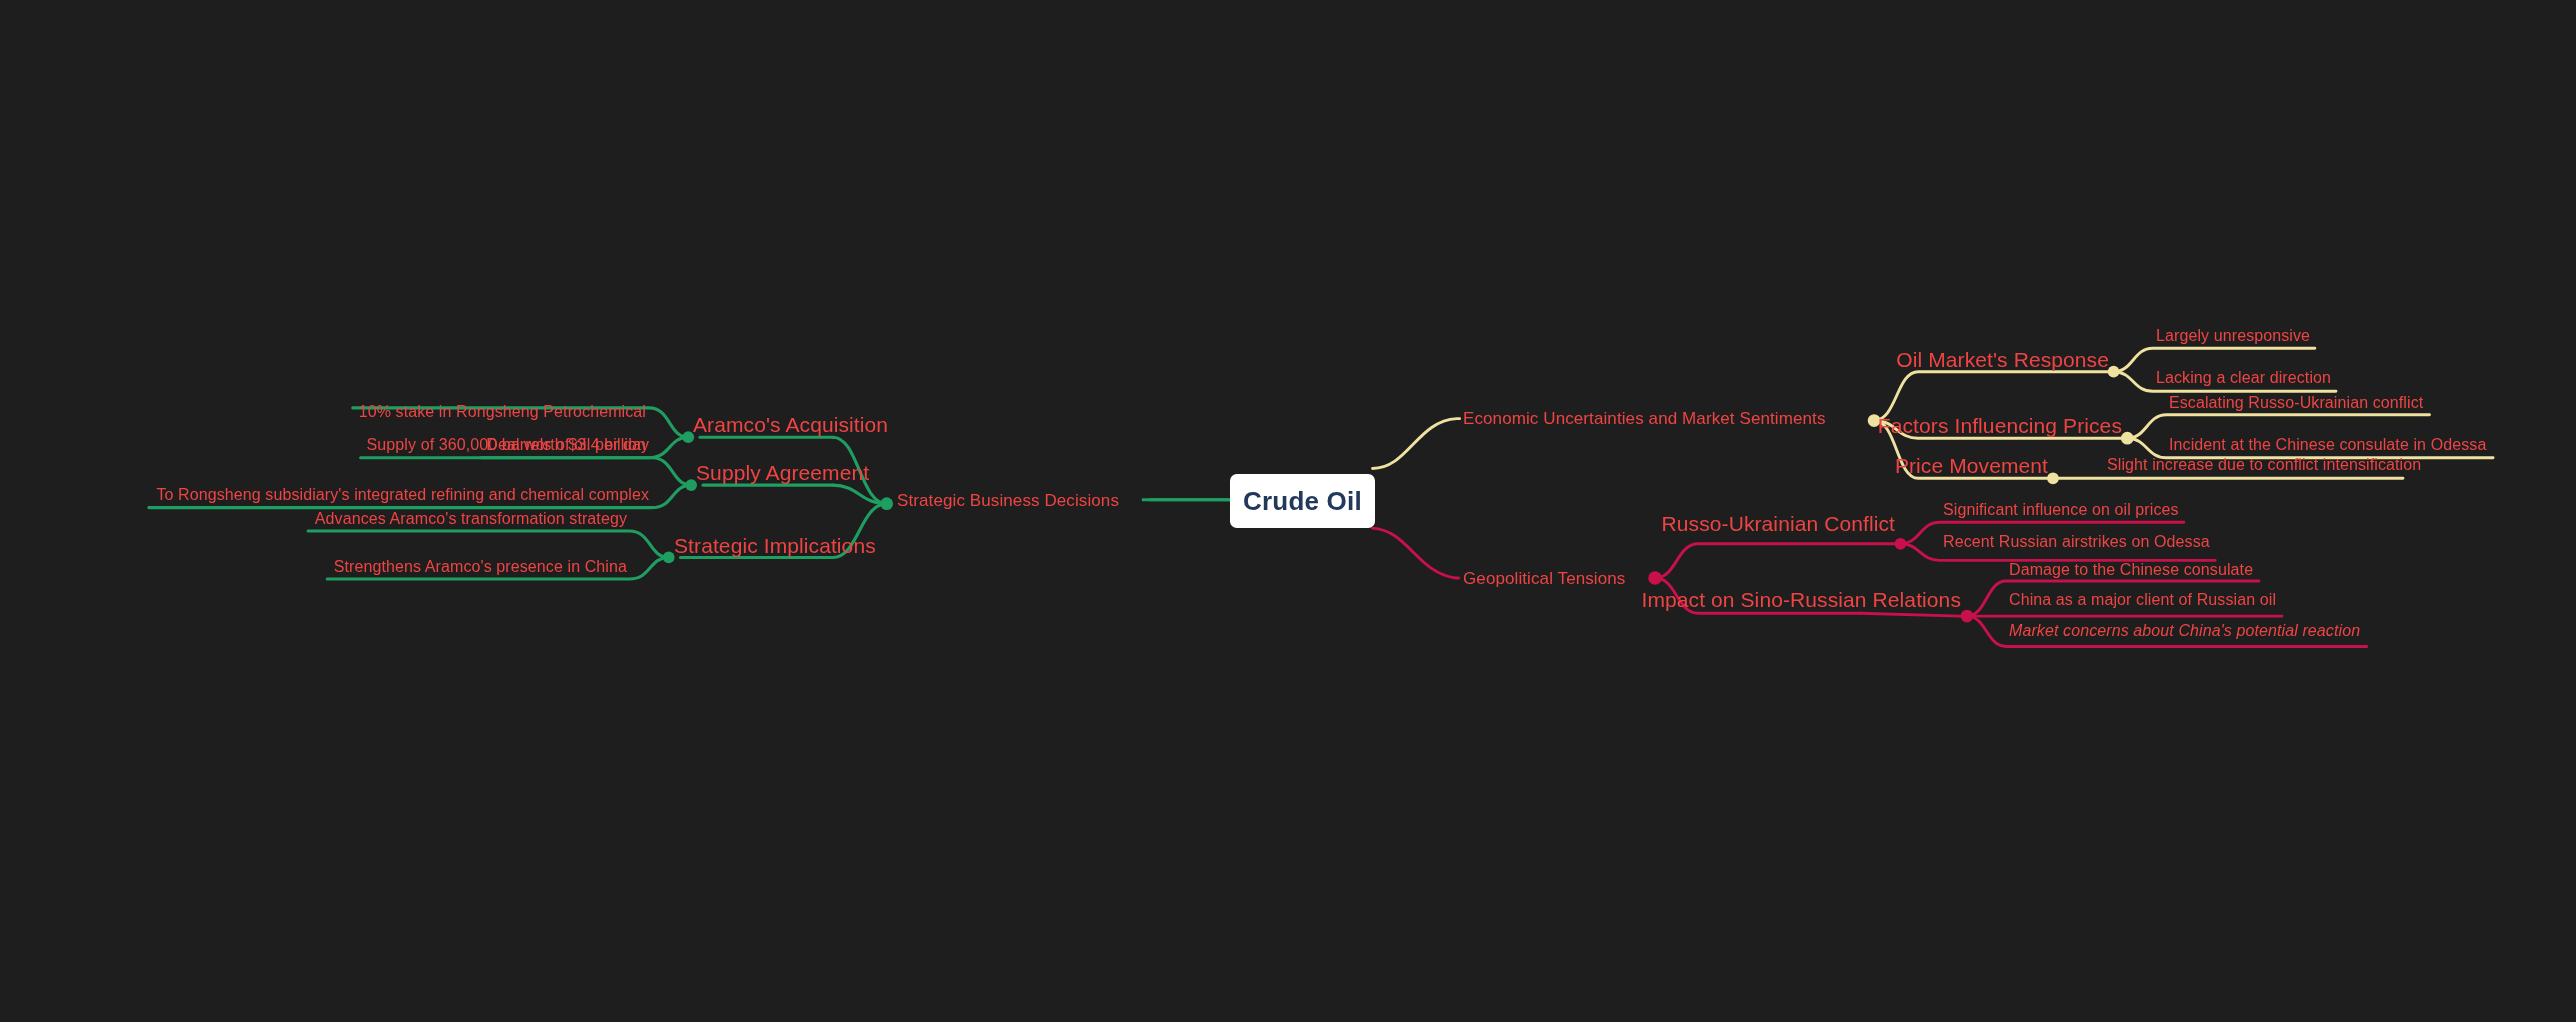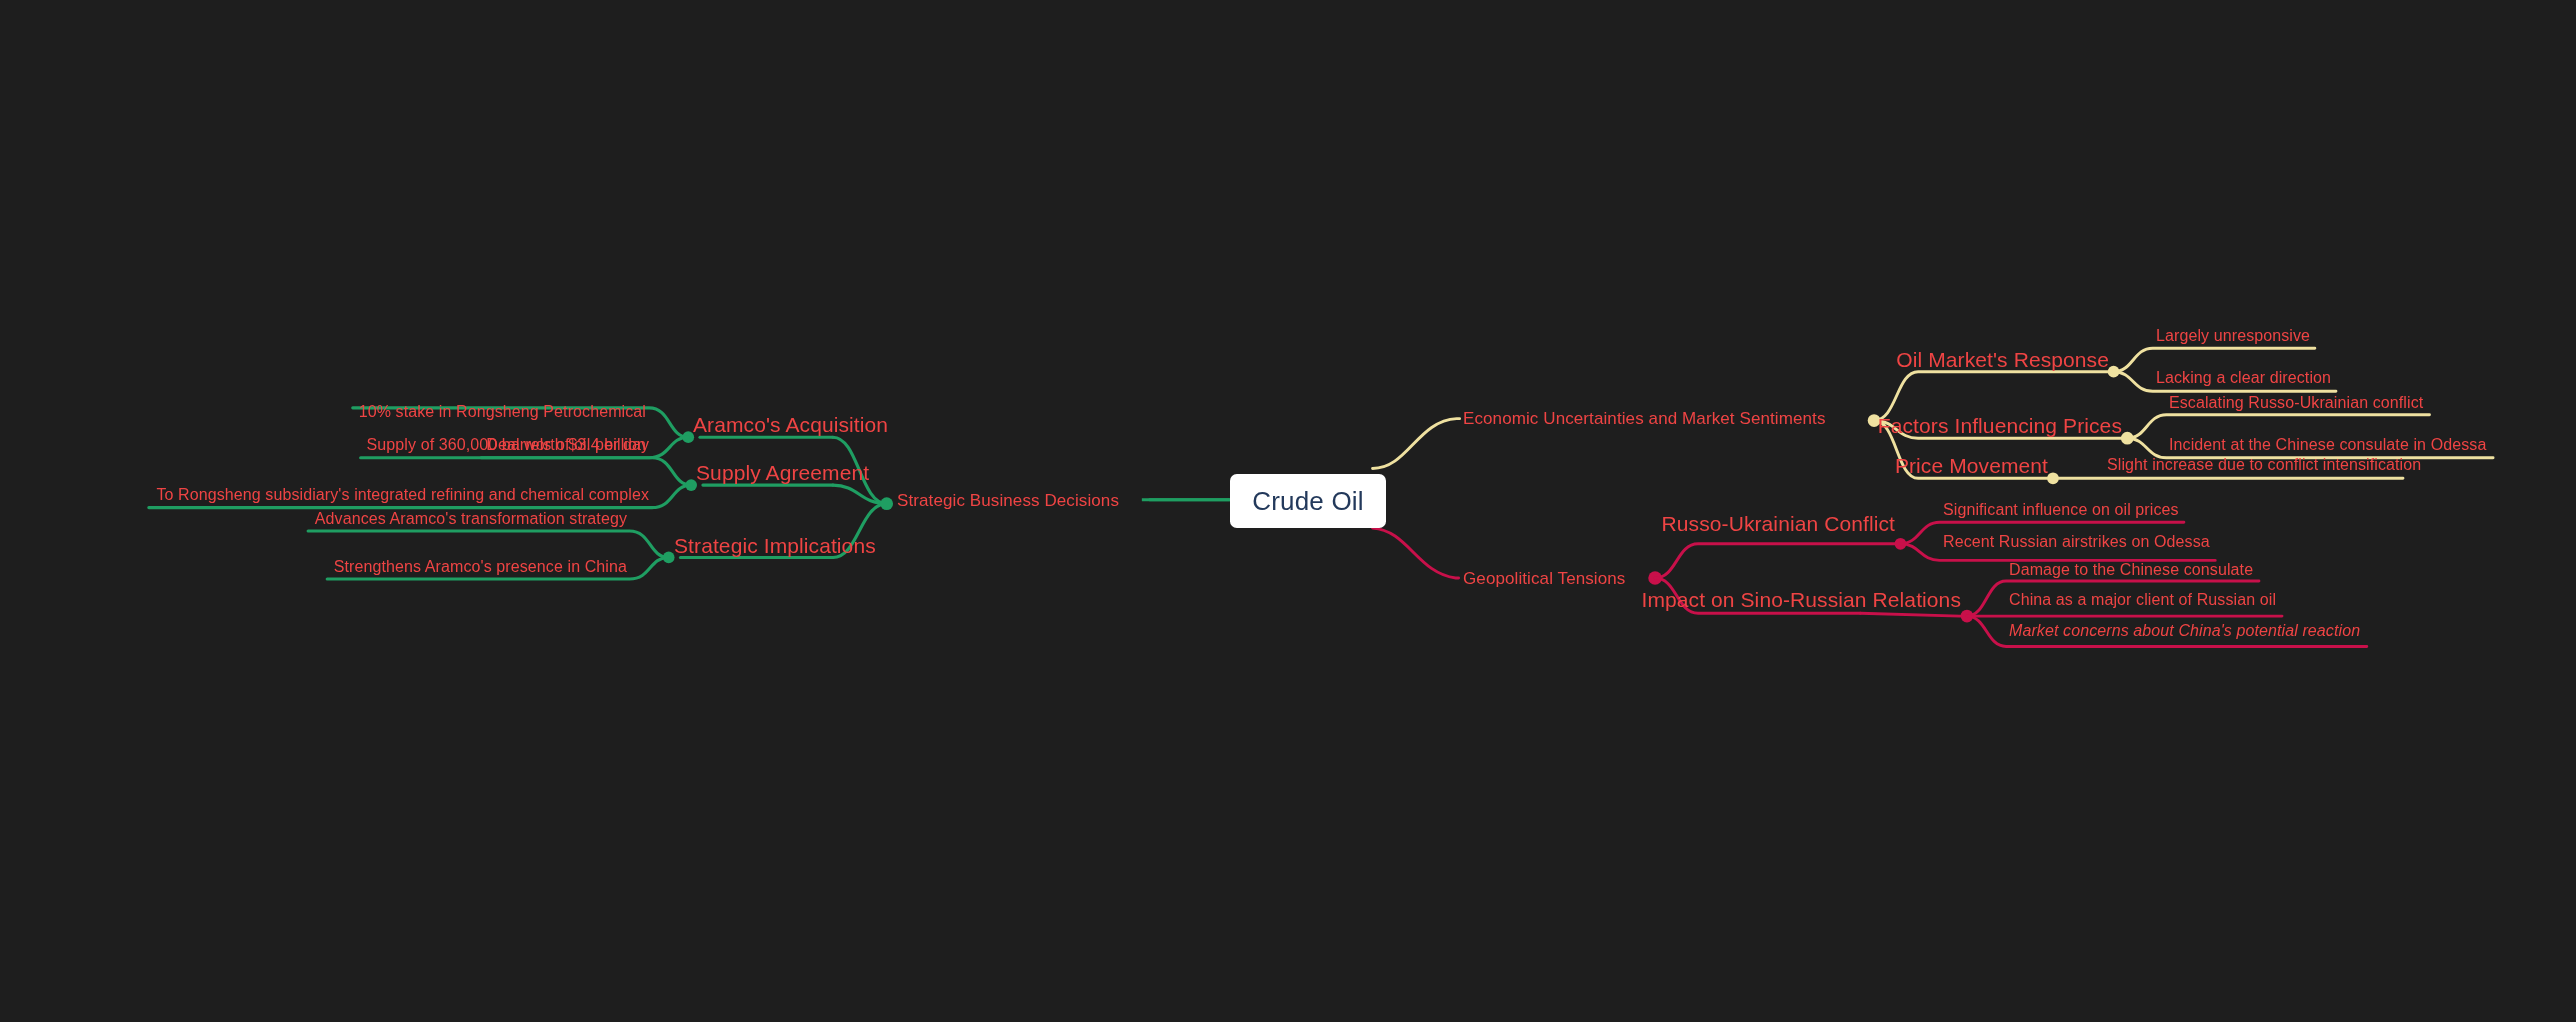--- a/index.html
+++ b/index.html
@@ -111,21 +111,21 @@
       <path d="M1944,556 C 1964,556 1964,573 1984,573 L2265.953125,573"></path>
 
       <circle cx="2012" cy="630" r="6.5" stroke="none" fill="#c8104a"></circle>
       <path d="M1903,627 L2005,630"></path>
       <path d="M2012,630 C 2032,630 2032,594 2052,594 L2310.671875,594"></path>
       <path d="M2012,630 C 2032,630 2032,630 2052,630 L2334.265625,630"></path>
       <path d="M2012,630 C 2032,630 2032,661 2052,661 L2420.984375,661"></path>
     </g>
   </svg>
 
-  <div class="root-box" style="left:1230px;top:474px;width:156px;height:54px;">
+  <div class="root-box" style="left:1230px;top:474px;width:145px;height:54px;font-weight:bold;">
     <span class="root-text">Crude Oil</span>
   </div>
 
   <div class="lbl l1 anchor-l" style="left:897px;top:500px;">Strategic Business Decisions</div>
 
   <div class="lbl l2 anchor-l" style="left:693px;top:424px;">Aramco's Acquisition</div>
   <div class="lbl l2 anchor-l" style="left:696px;top:472px;">Supply Agreement</div>
   <div class="lbl l2 anchor-l" style="left:674px;top:545px;">Strategic Implications</div>
 
   <div class="lbl l3 anchor-r" style="left:646px;top:396px;margin-top:16px;">10% stake in Rongsheng Petrochemical</div>

